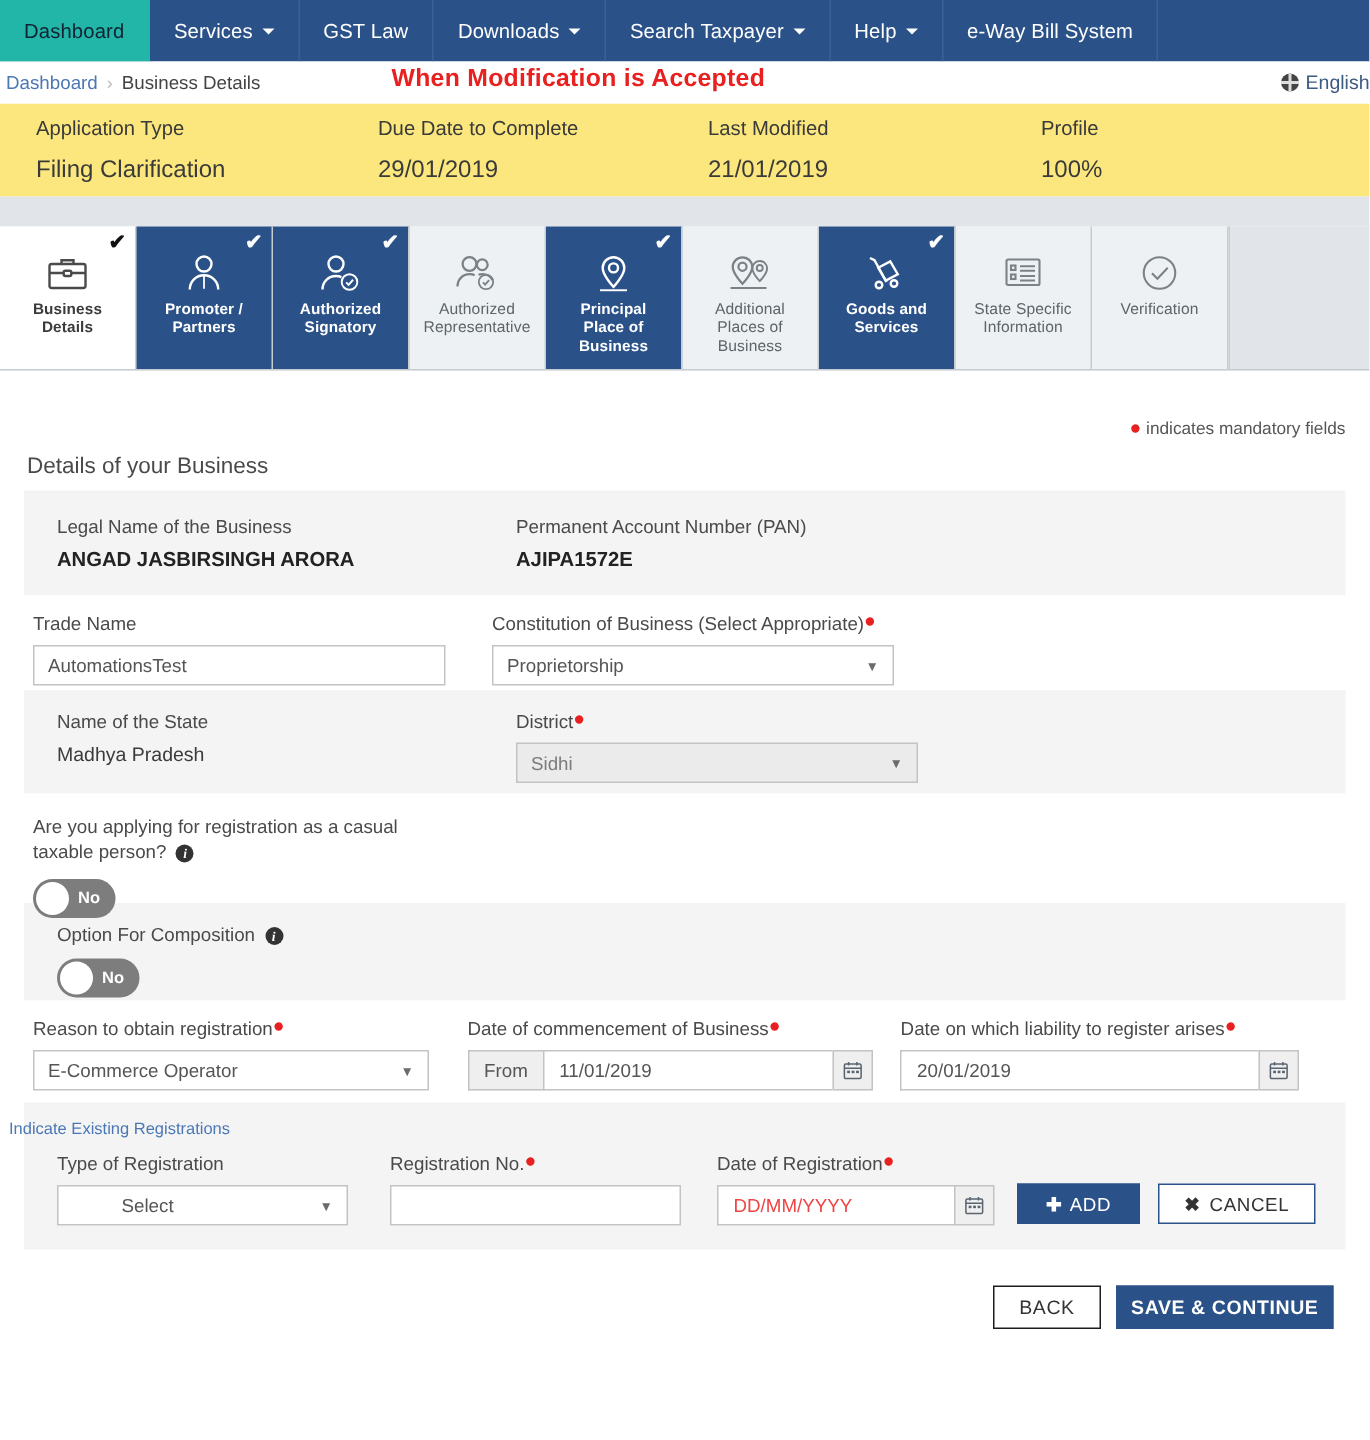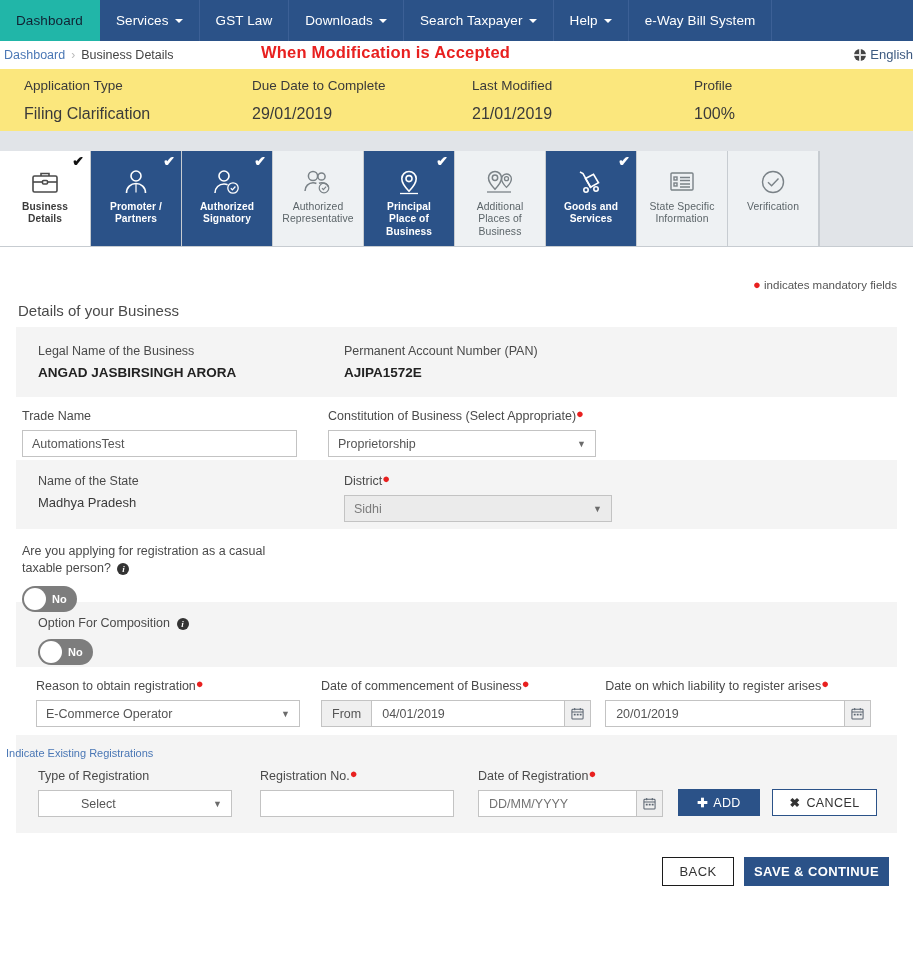--- a/index.html
+++ b/index.html
@@ -238,21 +238,21 @@
     font-size:12.5px;
     display:flex;align-items:center;padding:0 10px;
   }
   .dgbody{
     box-sizing:border-box;
     border:1px solid #c3c3c3;border-right:none;
     background:#fff;color:#555;font-size:12.5px;
     display:flex;align-items:center;padding:0 10px;
     flex:1;
   }
-  .dgbody.ph{color:#737373;}
+  .dgbody.ph{color:#ef4444;}
   .dgicon{
     box-sizing:border-box;
     width:27px;
     border:1px solid #c3c3c3;
     background:#efefef;
     display:flex;align-items:center;justify-content:center;
     cursor:pointer;
   }
 
   .link-title{
@@ -540,38 +540,38 @@
   <div class="fldlabel" style="margin-bottom:9px;">
     <span>Option For Composition</span>
     <span class="infoi">i</span>
   </div>
   <div class="toggle">
     <span class="knob"></span>
     <span class="tlbl">No</span>
   </div>
 </div>
 
-<div class="panel white" style="height:68px;padding-top:12px;padding-left:36px;">
+<div class="panel white" style="height:68px;padding-top:12px;padding-left:22px;">
   <div class="row2">
     <div style="width:293px;">
       <div class="fldlabel">
         <span>Reason to obtain registration</span><span class="req">●</span>
       </div>
       <div class="sel" style="width:264px;">
         <span>E-Commerce Operator</span>
         <span class="arrow">▼</span>
       </div>
     </div>
     <div style="width:292px;">
       <div class="fldlabel">
         <span>Date of commencement of Business</span><span class="req">●</span>
       </div>
       <div class="dategrp" style="width:270px;">
         <span class="dgprefix">From</span>
-        <span class="dgbody">04/01/2019</span>
+        <span class="dgbody">11/01/2019</span>
         <span class="dgicon">
           <svg width="13" height="13" viewBox="0 0 14 14" fill="none" stroke="#5a6470" stroke-width="1.1">
             <rect x="1" y="2.5" width="12" height="10.5" rx="1"></rect>
             <path d="M1 5.5h12M4 1v2.5M10 1v2.5"></path>
             <rect x="3" y="7.3" width="2" height="1.8" fill="#5a6470" stroke="none"></rect>
             <rect x="6.2" y="7.3" width="2" height="1.8" fill="#5a6470" stroke="none"></rect>
             <rect x="9.4" y="7.3" width="2" height="1.8" fill="#5a6470" stroke="none"></rect>
           </svg>
         </span>
       </div>

